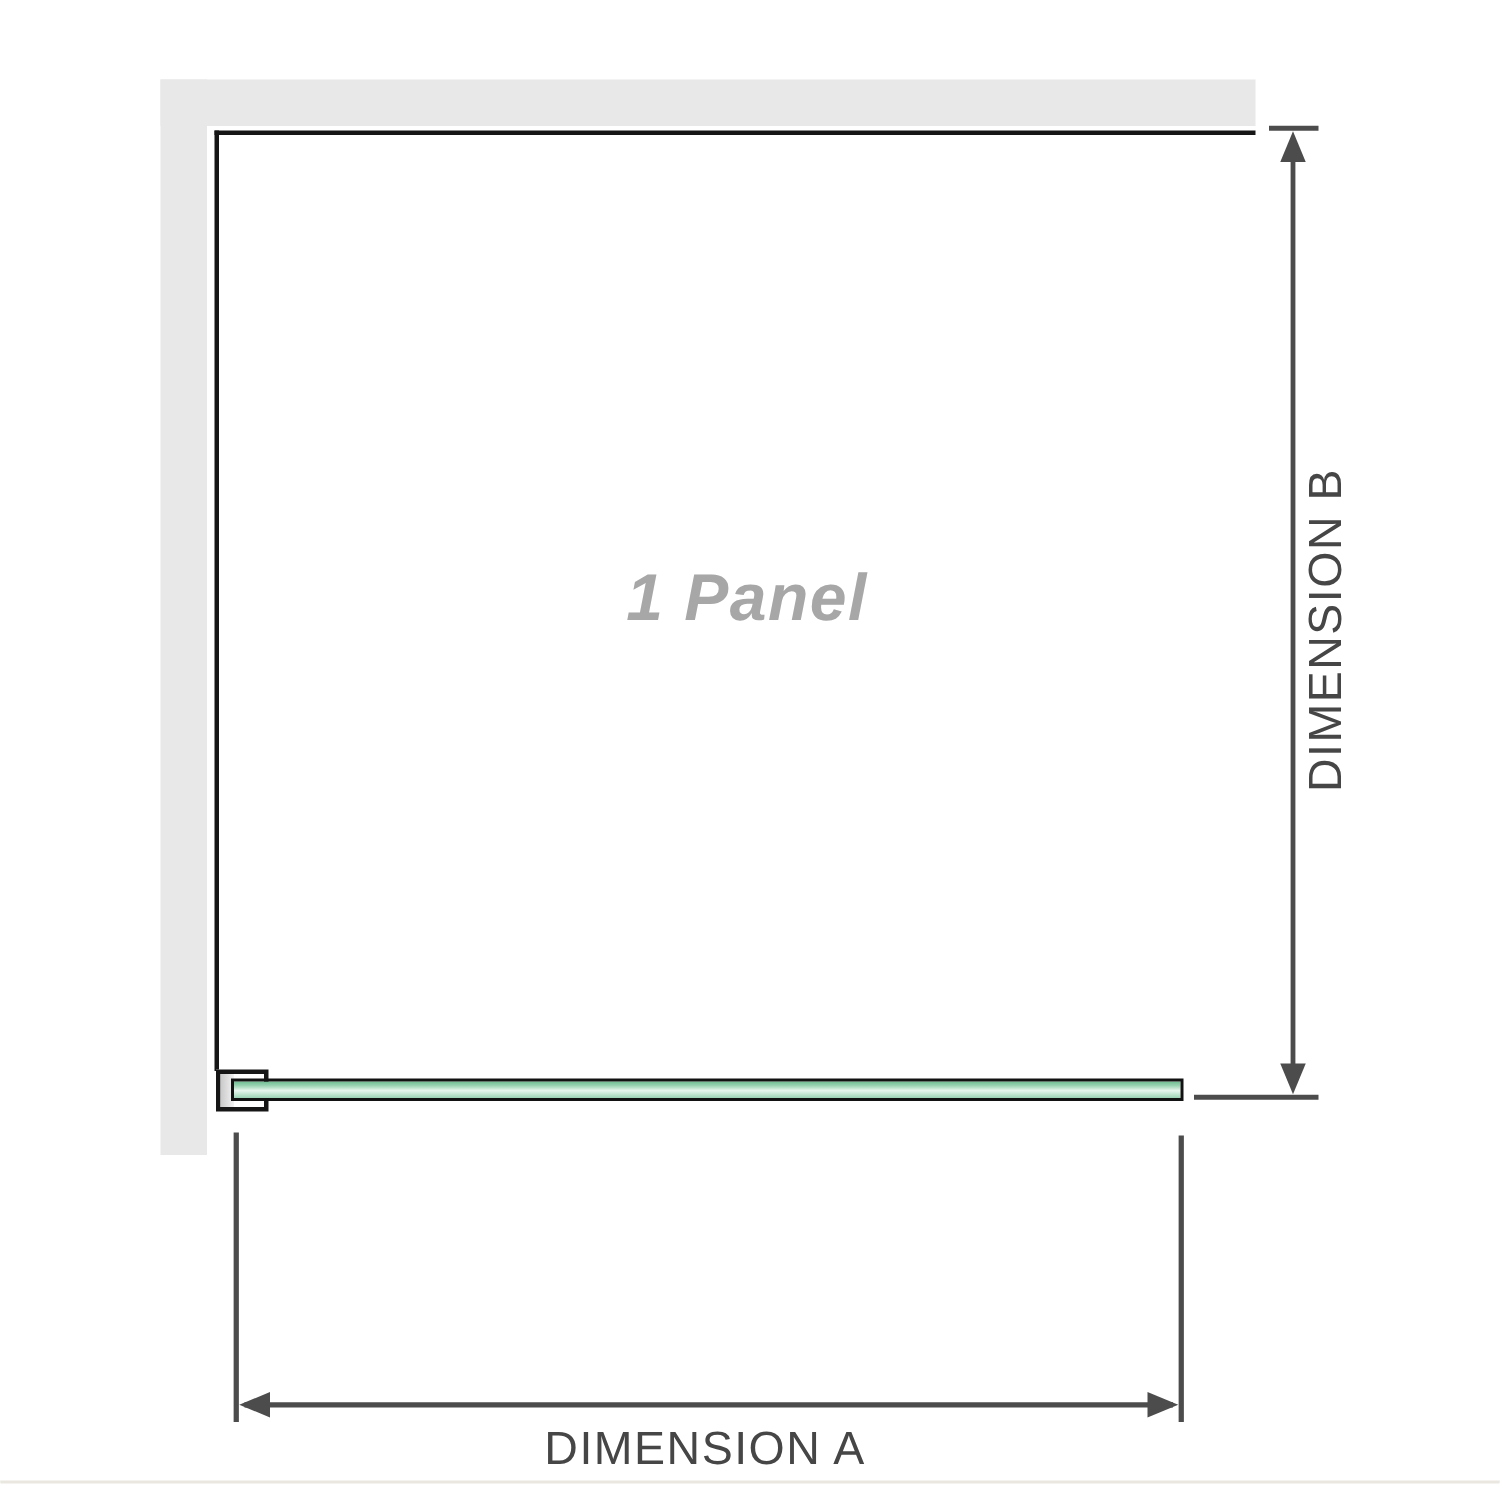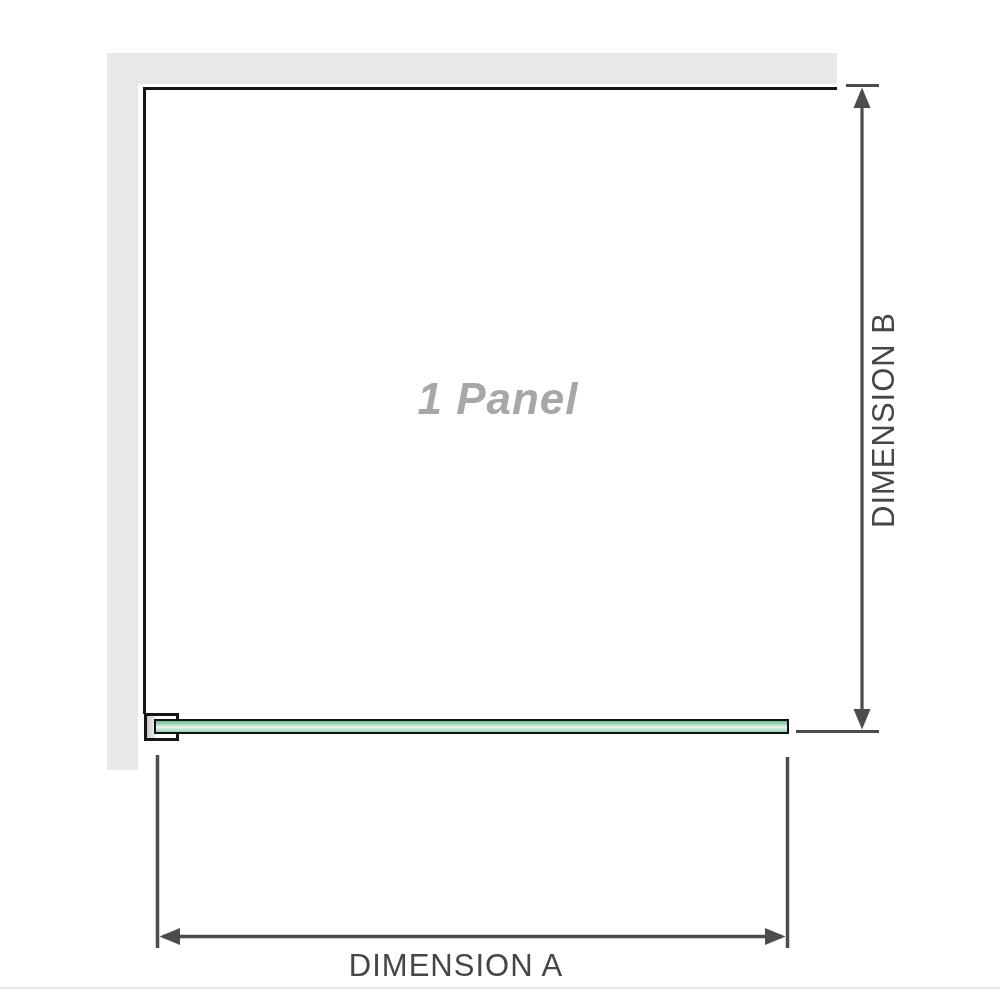--- a/index.html
+++ b/index.html
@@ -45,21 +45,21 @@
     white-space: nowrap;
   }
   .dim-label {
     position: absolute;
     font-size: 31px;
     letter-spacing: 1px;
     color: #464646;
     white-space: nowrap;
   }
   .dim-a-label {
-    left: 456px; top: 966px;
+    left: 470px; top: 966px;
     transform: translate(-50%, -50%);
   }
   .dim-b-label {
     left: 884px; top: 420px;
     transform: translate(-50%, -50%) rotate(-90deg);
   }
   .bracket {
     position: absolute;
     left: 144px; top: 713px;
     width: 35px; height: 28px;

